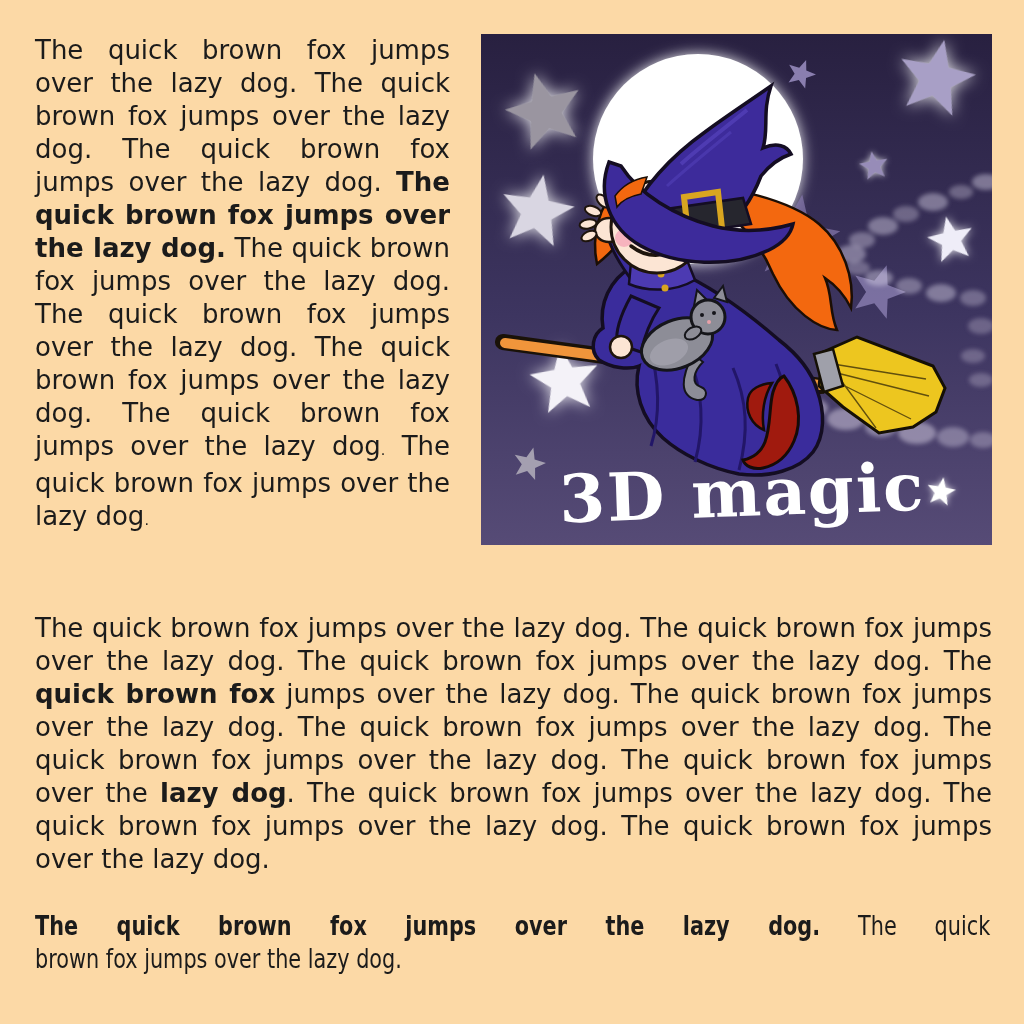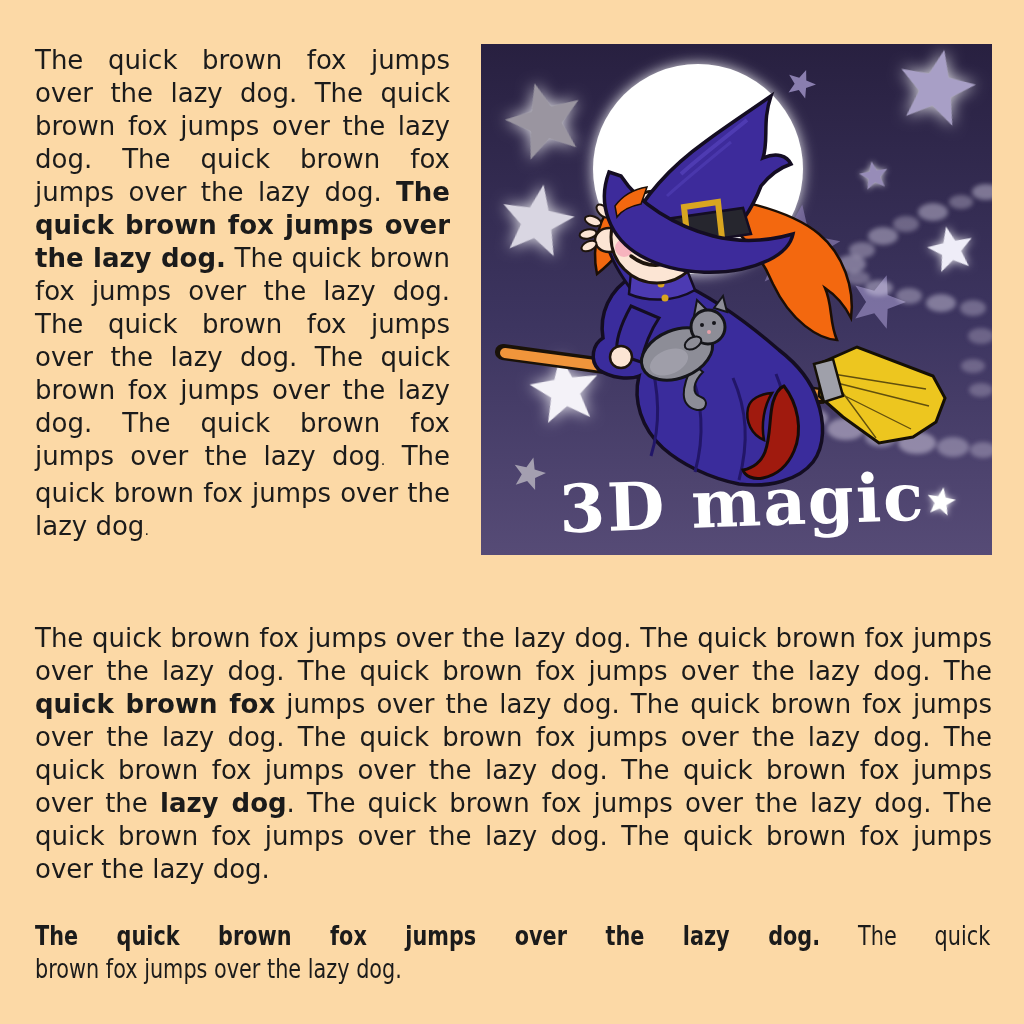--- a/index.html
+++ b/index.html
@@ -5,21 +5,21 @@
   * { box-sizing: border-box; }
   html, body { margin: 0; padding: 0; }
   body {
     width: 1024px; height: 1024px;
     background: #FCD9A6;
     font-family: "DejaVu Sans", "Liberation Sans", sans-serif;
     font-size: 26px; line-height: 33px;
     color: #1B1B1B;
     overflow: hidden;
   }
-  .content { padding: 44px 32px 0 35px; }
+  .content { padding: 34px 32px 0 35px; }
   .top-row { display: flex; align-items: flex-start; }
   .intro { width: 415px; margin: 0; text-align: justify; }
   .scene { width: 511px; height: 511px; flex: none; margin-left: 31px; display: block; }
   .body-par { margin: 67px 0 0 0; text-align: justify; }
   .footer { margin-top: 34px; width: 955px; }
   .fline { width: 1194px; transform: scaleX(0.8); transform-origin: 0 0; }
   .fline.just { text-align: justify; text-align-last: justify; }
   .b { font-weight: bold; }
   .sm { font-size: 55%; }
 </style>

